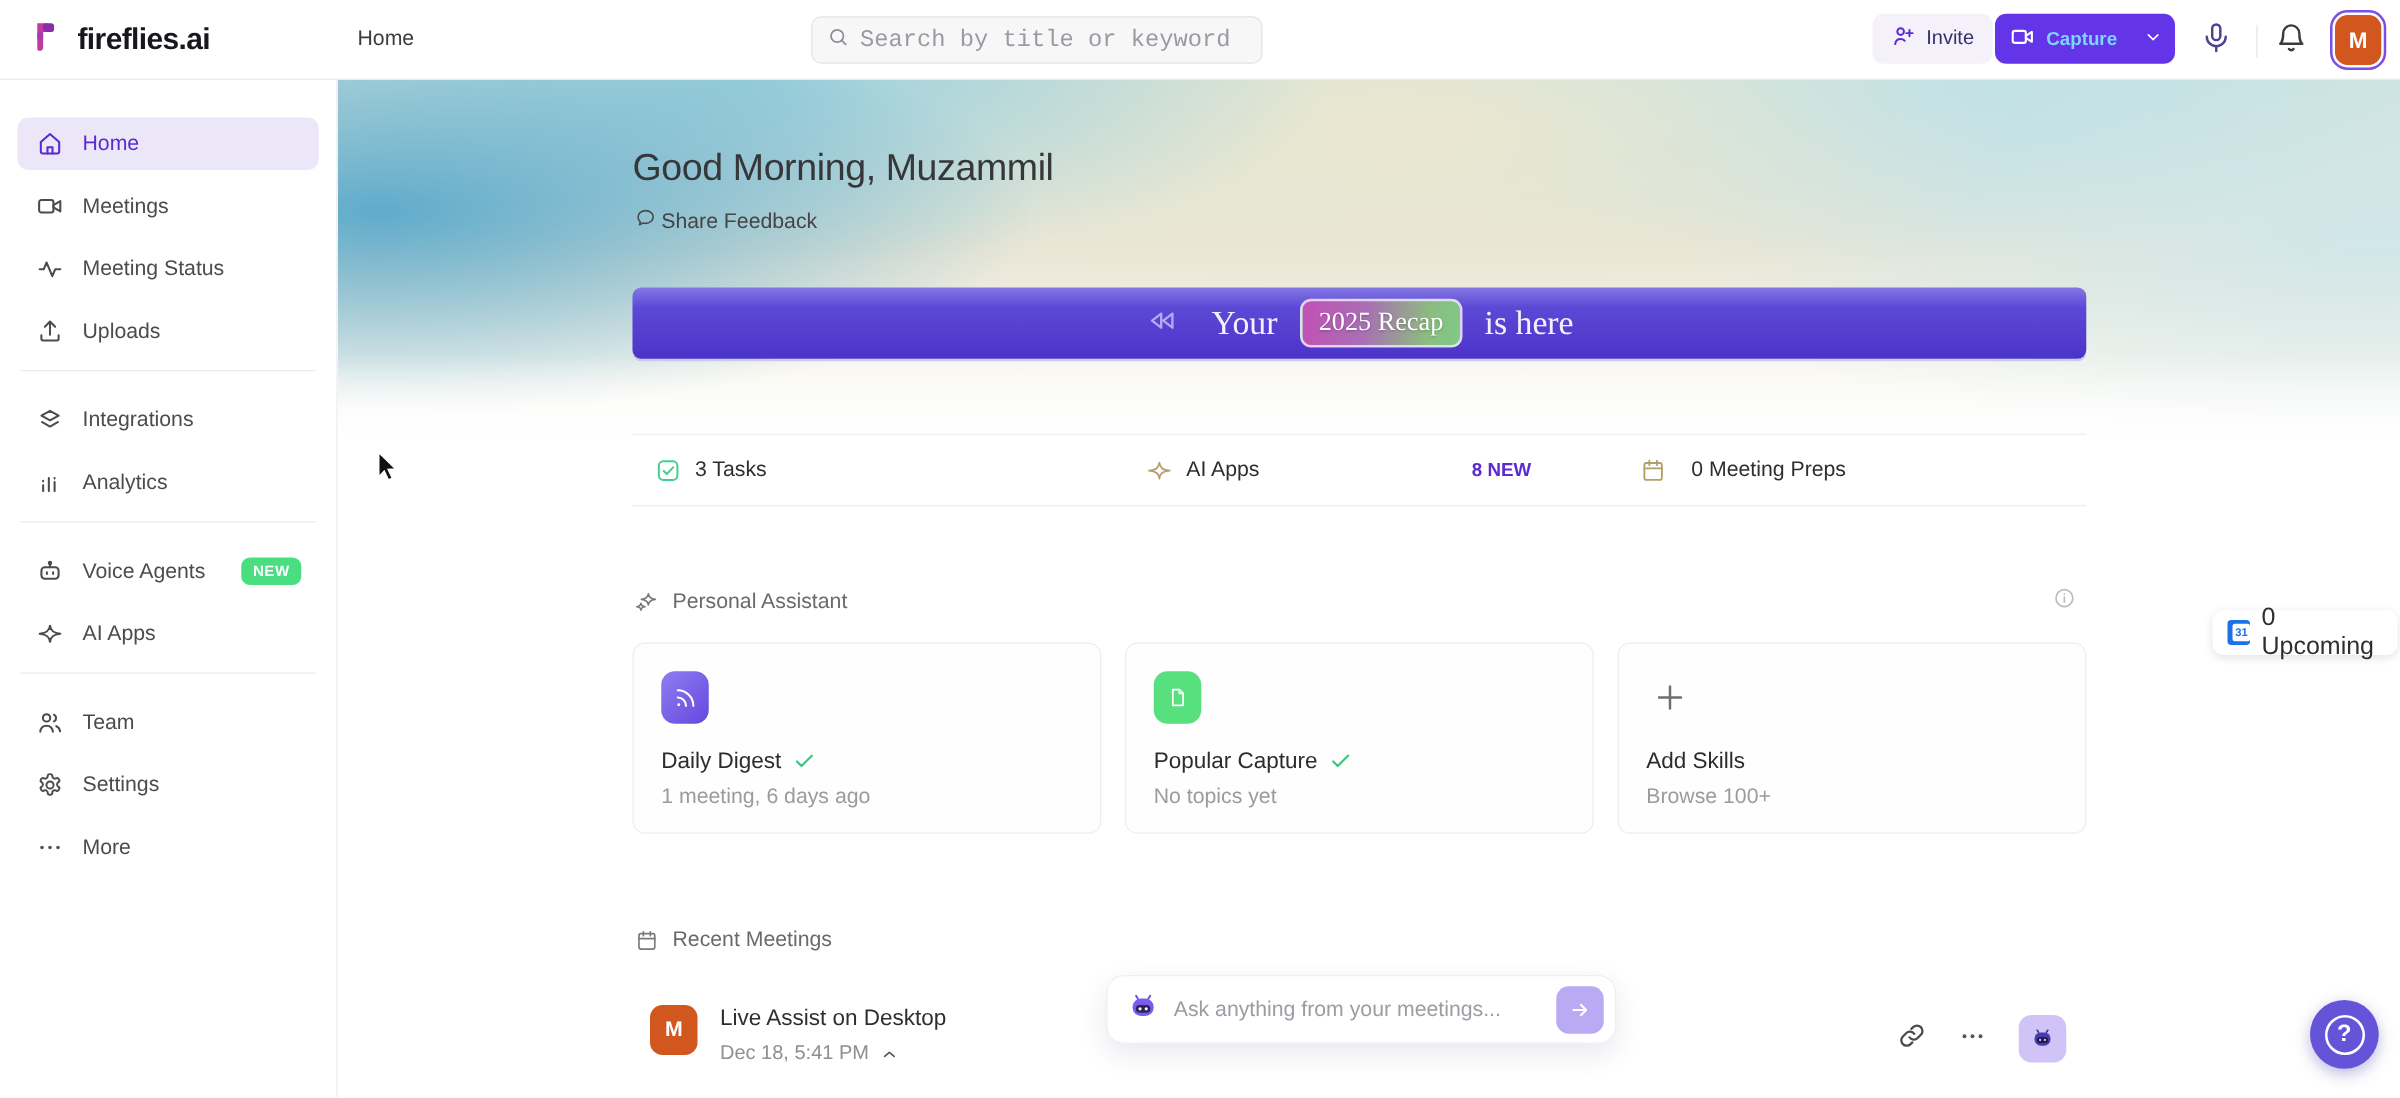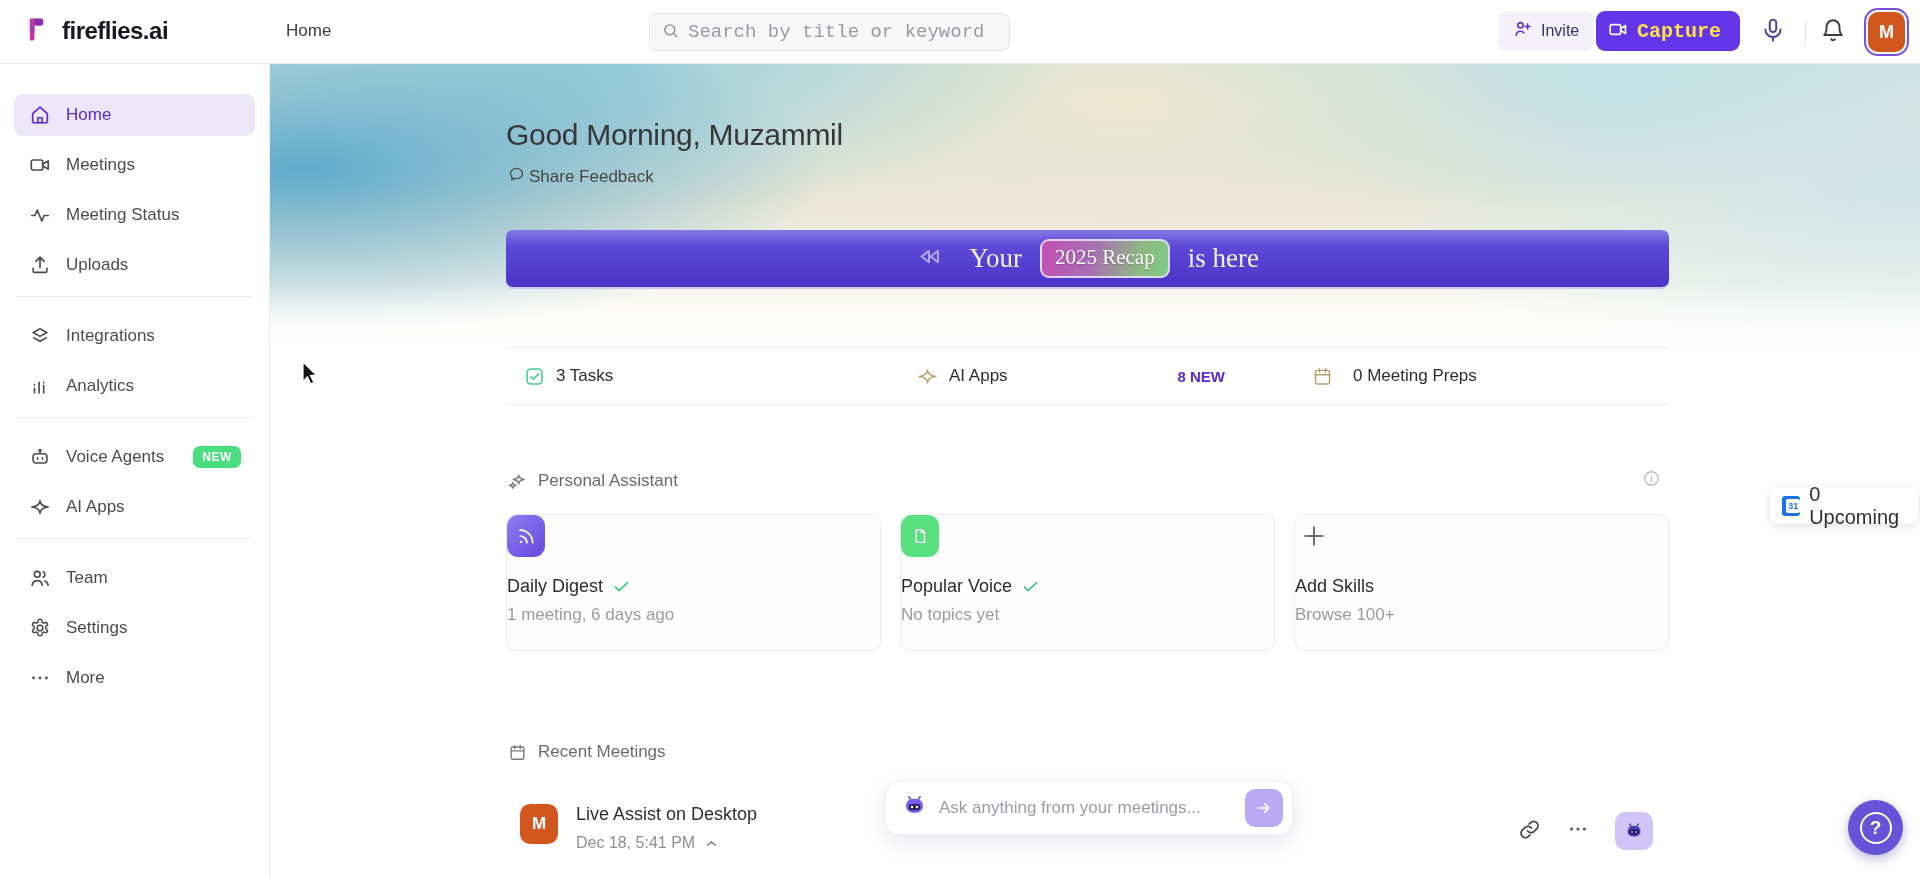--- a/index.html
+++ b/index.html
@@ -11,21 +11,21 @@
   .topbar { position:absolute; left:0; top:0; width:1920px; height:64px; background:#fff; border-bottom:1px solid #ececec; z-index:30; }
   .logo { position:absolute; left:24px; top:15px; display:flex; align-items:center; gap:10px; }
   .logo-word { font-size:24px; font-weight:700; color:#17171c; letter-spacing:-0.5px; }
   .breadcrumb { position:absolute; left:286px; top:21px; font-size:17px; color:#3c3c3c; }
   .search { position:absolute; left:649px; top:13px; width:361px; height:38px; background:#f7f7f8; border:1px solid #e4e4e8; border-radius:8px; display:flex; align-items:center; padding:0 12px; gap:9px; }
   .search input { border:none; outline:none; background:transparent; font-size:19px; color:#444; width:100%; font-family:Liberation Mono, monospace; }
   .search input::placeholder { color:#9a9aa2; }
   .invite-btn { position:absolute; left:1498px; top:11px; height:40px; background:#f4f1fb; border:none; border-radius:9px; display:flex; align-items:center; gap:8px; padding:0 15px; cursor:pointer; }
   .invite-btn span { font-size:16px; font-weight:500; color:#37306b; }
   .capture-btn { position:absolute; left:1596px; top:11px; width:144px; height:40px; background:#6434e9; border:none; border-radius:9px; display:flex; align-items:center; padding:0 12px; cursor:pointer; }
-  .capture-btn .lbl { font-size:20px; font-weight:600; color:#fde047; margin-left:8px;font-family:Liberation Mono, monospace; }
+  .capture-btn .lbl { font-size:15px; font-weight:600; color:#7dd3fc; margin-left:8px; }
   .capture-btn .vdiv { width:1px; height:20px; background:rgba(255,255,255,.35); margin:0 10px 0 12px; }
   .icon-btn { background:none; border:none; cursor:pointer; position:absolute; }
   .top-divider { position:absolute; left:1805px; top:20px; width:1px; height:26px; background:#e6e6e6; }
   .avatar-top { position:absolute; left:1868px; top:12px; width:37px; height:40px; border-radius:10px; background:#d2571f; color:#fff; font-weight:700; font-size:18px; display:flex; align-items:center; justify-content:center; box-shadow:0 0 0 2px #fff, 0 0 0 4px #7a4fe8; cursor:pointer; }
 
   
   .sidebar { position:absolute; left:0; top:64px; width:270px; bottom:0; background:#fff; border-right:1px solid #eeeeee; padding:30px 14px 0 14px; z-index:20; }
   .nav-item { height:42px; margin-bottom:8px; display:flex; align-items:center; gap:15px; padding:0 0 0 15px; border-radius:9px; cursor:pointer; color:#4c4c4c; font-size:17px; }
   .nav-item svg { flex:0 0 auto; }
   .nav-item.active { background:#ebe7f8; color:#5b2ad0; }
@@ -65,21 +65,21 @@
   .stat.s2 { padding-left:24px; }
   .stat.s3 { padding-left:32px;gap:20px; }
   .stat-badge { margin-left:auto; margin-right:55px; color:#5b2ad0; font-size:15px; font-weight:600; }
 
   .section-header { position:absolute; left:2px; display:flex; align-items:center; gap:11px; font-size:17px; color:#6a6a6a; }
   .pa-header { top:405px; width:1161px; }
   .info-icon { margin-left:auto; margin-right:8px; cursor:pointer; }
   .rm-header { top:678px; }
 
   .cards { position:absolute; left:0; top:450px; width:1163px; display:flex; gap:19px; }
-  .card { width:375px; height:137px; background:#fefefe; border:1px solid #ededed; border-radius:10px; cursor:pointer; }
+  .card { width:375px; height:153px; background:#fefefe; border:1px solid #ededed; border-radius:10px; padding:22px; cursor:pointer; }
   .card-icon { width:38px; height:42px; border-radius:11px; display:flex; align-items:center; justify-content:center; }
   .card-icon.digest { background:linear-gradient(135deg,#8f7ef2,#6548dd); }
   .card-icon.topics { background:#58df7e; }
   .card-icon.plus { background:transparent; }
   .card-title { margin-top:19px; display:flex; align-items:center; gap:9px; font-size:18px; font-weight:500; color:#2c2c2c; }
   .card-sub { margin-top:8px; font-size:17px; color:#9b9b9b; }
 
   .upcoming { position:absolute; left:1500px; top:424px; width:148px; height:36px; background:#fff; border-radius:9px; box-shadow:0 2px 8px rgba(0,0,0,.12); display:flex; align-items:center; gap:9px; padding:0 12px; cursor:pointer; }
   .upcoming .lbl { font-size:20px; font-weight:500; color:#2f2f2f; }
   .gcal { width:20px; height:20px; background:#1a73e8; border-radius:3px; display:flex; align-items:center; justify-content:flex-end; }
@@ -339,21 +339,21 @@
           <div class="card-sub">1 meeting, 6 days ago</div>
         </div>
         <div class="card">
           <div class="card-icon topics">
             <svg width="18" height="18" viewBox="0 0 24 24" fill="none" stroke="#fff" stroke-width="1.9" stroke-linejoin="round">
                 <path d="M7 3.5h7l4 4v13H7z"></path>
                 <path d="M14 3.5v4h4"></path>
               </svg>
           </div>
           <div class="card-title">
-            <span>Popular Voice</span>
+            <span>Popular Capture</span>
             <svg width="19" height="19" viewBox="0 0 24 24" fill="none" stroke="#34c77b" stroke-width="2.1" stroke-linecap="round" stroke-linejoin="round">
                 <path d="M4.5 12.8l4.6 4.6L19.5 7"></path>
               </svg>
           </div>
           <div class="card-sub">No topics yet</div>
         </div>
         <div class="card">
           <div class="card-icon plus">
             <svg width="28" height="28" viewBox="0 0 24 24" fill="none" stroke="#6e6e6e" stroke-width="1.7" stroke-linecap="round">
                 <path d="M12 4.5v15M4.5 12h15"></path>

